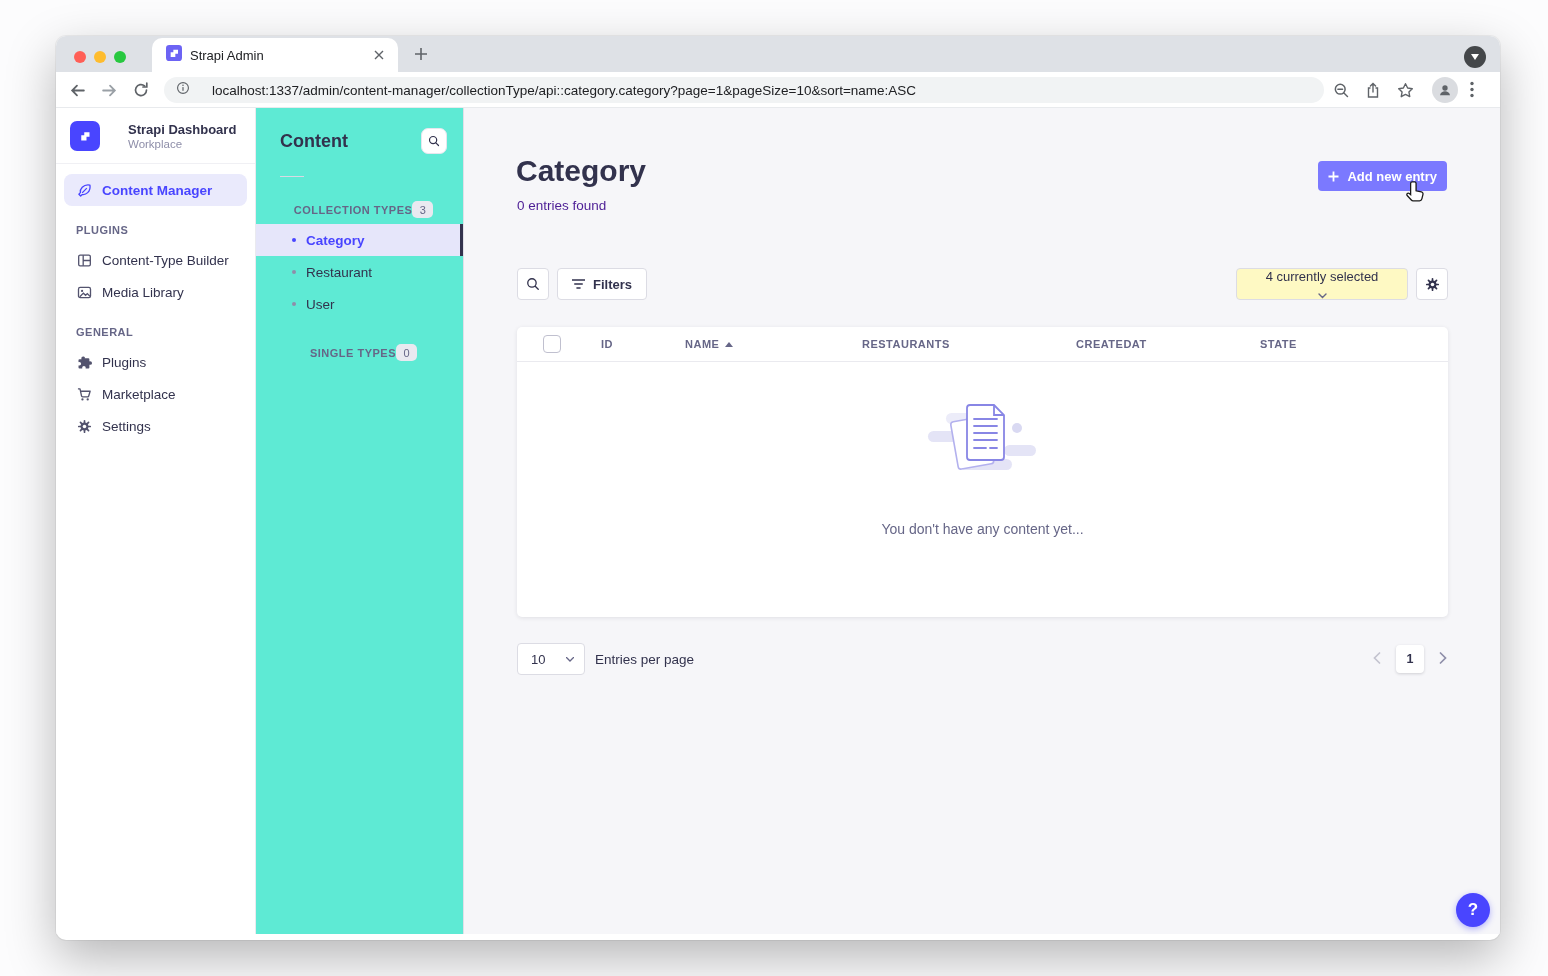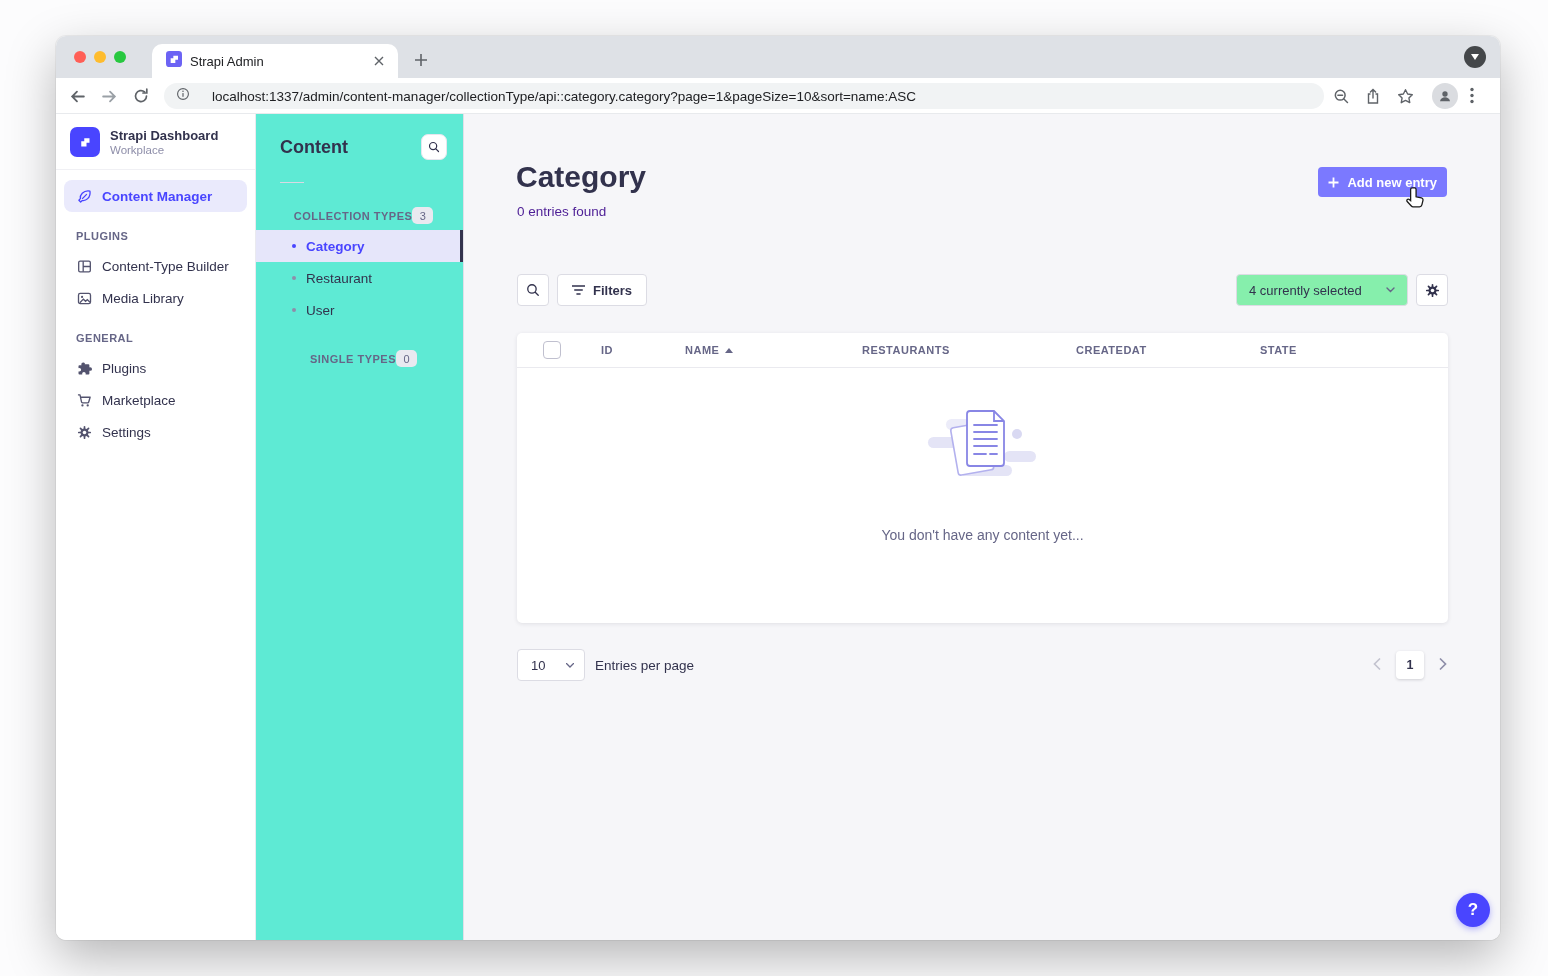--- a/index.html
+++ b/index.html
@@ -10,21 +10,21 @@
     position:relative;
     overflow:hidden;
     color:#32324d;
   }
   
   .window {
     position:absolute; left:56px; top:36px; width:1444px; height:904px;
     border-radius:10px; background:#fff; overflow:hidden;
     box-shadow:0 18px 50px rgba(0,0,0,.28), 0 0 0 1px rgba(0,0,0,.05);
   }
-  .tabstrip { position:relative; height:42px; background:#dee1e6;text-decoration:underline; }
+  .tabstrip { position:relative; height:36px; background:#dee1e6;text-decoration:underline; }
   .traffic { position:absolute; top:15px; left:18px; display:flex; gap:8px; }
   .light { width:12px; height:12px; border-radius:50%; }
   .light.red{ background:#ff5f57; } .light.yellow{ background:#febc2e; } .light.green{ background:#28c840; }
   .tab {
     position:absolute; left:96px; bottom:0; width:246px; height:34px;
     background:#fff; border-radius:10px 10px 0 0;
     display:flex; align-items:center; padding:0 10px 0 14px; gap:8px;
   }
   .tab-title { font-size:13px; color:#202124; flex:1; white-space:nowrap; overflow:hidden; }
   .tab-close { width:18px; height:18px; display:flex; align-items:center; justify-content:center; border-radius:50%; }
@@ -36,21 +36,21 @@
     position:absolute; left:108px; top:5px; width:1160px; height:26px;
     background:#f1f3f4; border-radius:13px; display:flex; align-items:center; padding:0 12px; gap:8px;
   }
   .url-text { font-size:13.5px; color:#202124; white-space:nowrap; overflow:hidden;padding-left:14px; }
   .tb-right { position:absolute; top:10px; width:16px; height:16px; }
   .tb-avatar { position:absolute; left:1376px; top:5px; width:26px; height:26px; border-radius:50%; background:#dadce0; display:flex; align-items:center; justify-content:center; }
   
   .app { display:flex; height:826px; background:#f6f6f9; }
   
   .sidebar { width:200px; background:#fff; border-right:1px solid #eaeaef; position:relative; flex-shrink:0; }
-  .logo-block { display:flex; align-items:center; gap:10px; padding:13px 14px 12px; border-bottom:1px solid #f0f0f4; }
+  .logo-block { display:flex; align-items:center; gap:28px; padding:13px 14px 12px; border-bottom:1px solid #f0f0f4; }
   .logo-sq { width:30px; height:30px; border-radius:7px; background:#4945ff; display:flex; align-items:center; justify-content:center; flex-shrink:0; }
   .logo-name { font-size:13px; font-weight:bold; color:#32324d; line-height:1.25; }
   .logo-sub { font-size:11.5px; color:#8e8ea9; }
   .side-item { display:flex; align-items:center; gap:10px; margin:0 8px; padding:8px 12px; border-radius:8px; font-size:13.5px; color:#32324d; }
   .side-item.active { background:#eaeafc; color:#4945ff; font-weight:bold; }
   .side-item .ic { width:16px; height:16px; display:flex; align-items:center; justify-content:center; flex-shrink:0; }
   .side-label { font-size:11px; font-weight:bold; letter-spacing:.5px; color:#666687; padding:18px 20px 8px; }
   .side-user { position:absolute; bottom:0; left:0; right:0; height:48px; border-top:1px solid #f0f0f4; display:flex; align-items:center; padding:0 14px; gap:9px; background:#fff; }
   .kd-avatar { width:26px; height:26px; border-radius:50%; background:linear-gradient(135deg,#8c8af0,#4945c8); color:#fff; font-size:10px; font-weight:bold; display:flex; align-items:center; justify-content:center; }
   .user-name { font-size:13px; color:#32324d; flex:1; }
@@ -71,21 +71,21 @@
   .coll-item.active::after { content:""; position:absolute; right:0; top:0; bottom:0; width:3px; background:#32324d; }
   
   .main { flex:1; position:relative; background:#f6f6f9; }
   .page-title { position:absolute; left:52px; top:46px; font-size:30px; font-weight:bold; color:#32324d; }
   .page-sub { position:absolute; left:53px; top:90px; font-size:13.5px; color:#4c1d95; }
   .add-btn { position:absolute; right:53px; top:53px; height:30px; background:#7b79ff; border-radius:4px; color:#fff; font-size:13px; font-weight:bold; display:flex; align-items:center; gap:8px; padding:0 10px; border:none; }
   .cursor-hand { position:absolute; left:938px; top:72px; z-index:9; }
   .action-row { position:absolute; left:53px; right:52px; top:160px; height:32px; }
   .sq-btn { position:absolute; width:32px; height:32px; background:#fff; border:1px solid #dcdce4; border-radius:4px; display:flex; align-items:center; justify-content:center; }
   .filters-btn { position:absolute; left:40px; top:0; height:32px; background:#fff; border:1px solid #dcdce4; border-radius:4px; display:flex; align-items:center; gap:8px; padding:0 14px; font-size:13px; font-weight:bold; color:#32324d; }
-  .select-box { position:absolute; right:40px; top:0; width:172px; height:32px; background:#86efac; border:1px solid #dcdce4; border-radius:4px; display:flex; align-items:center; justify-content:space-between; padding:0 12px; font-size:13px; color:#32324d; }
+  .select-box { position:absolute; right:40px; top:0; width:172px; height:32px; background:#fef9c3; border:1px solid #dcdce4; border-radius:4px; display:flex; align-items:center; justify-content:space-between; padding:0 12px; font-size:13px; color:#32324d;flex-direction:column; }
   .gear-btn { right:0; }
   .table-card { position:absolute; left:53px; top:219px; width:931px; height:290px; background:#fff; border-radius:5px; box-shadow:0 1px 4px rgba(33,33,52,.1); }
   .thead { position:relative; height:35px; border-bottom:1px solid #eaeaef; }
   .th { position:absolute; top:0; line-height:35px; font-size:11px; font-weight:bold; letter-spacing:.5px; color:#666687; display:flex; align-items:center; gap:6px; }
   .checkbox { position:absolute; left:26px; top:8px; width:18px; height:18px; border:1px solid #c0c0cf; border-radius:4px; background:#fff; }
   .empty-wrap { position:absolute; left:0; right:0; top:68px; display:flex; flex-direction:column; align-items:center; }
   .empty-text { margin-top:26px; font-size:14px; color:#666687; }
   .pag-row { position:absolute; left:53px; right:53px; top:535px; height:32px; }
   .pagesize { position:absolute; left:0; top:0; width:68px; height:32px; background:#fff; border:1px solid #dcdce4; border-radius:4px; display:flex; align-items:center; justify-content:space-between; padding:0 10px 0 13px; font-size:13px; color:#32324d; }
   .pag-label { position:absolute; left:78px; top:9px; font-size:13.5px; color:#32324d; }

